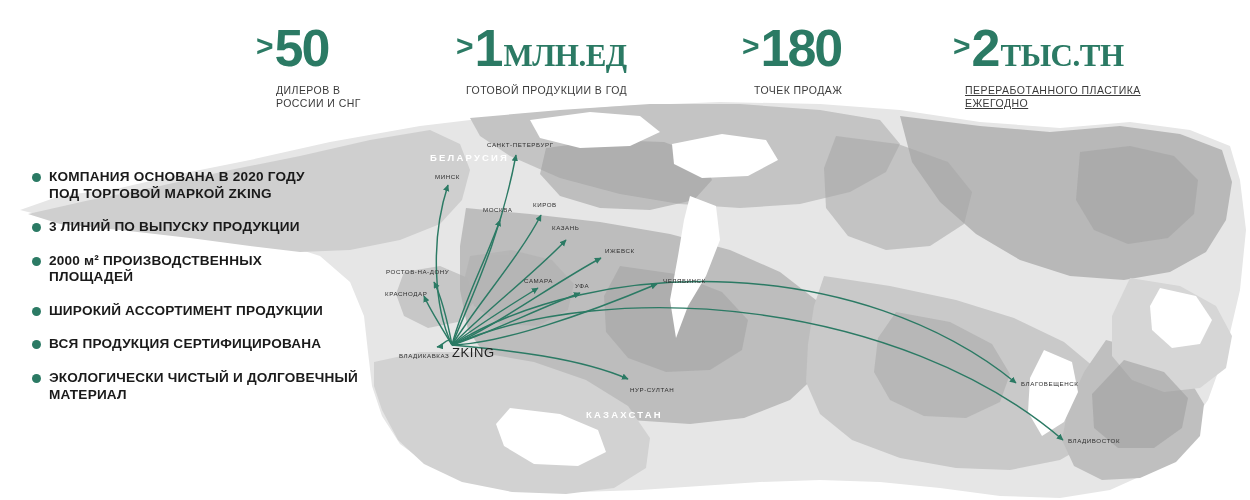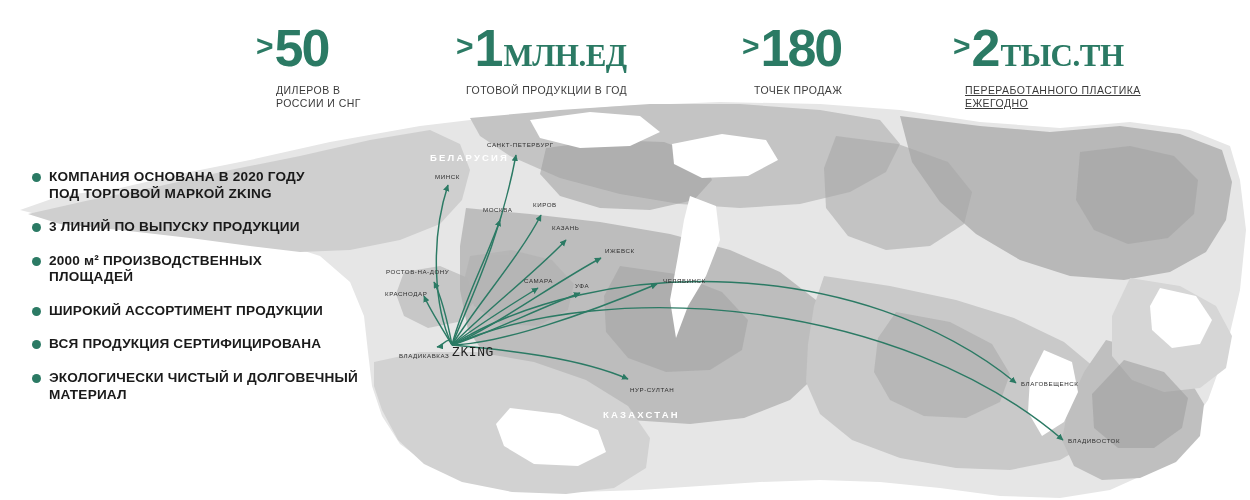--- a/index.html
+++ b/index.html
@@ -147,21 +147,21 @@
     white-space: nowrap;
     font-family: "Liberation Sans", sans-serif;
   }
   #hub-label {
     position: absolute;
     color: #1f1f1f;
     font-size: 13px;
     letter-spacing: 0.6px;
     font-weight: 400;
     white-space: nowrap;
-    font-family: Liberation Mono, monospace;
+    font-family: Liberation Sans, sans-serif;
   }
 </style>
 </head>
 <body>
 
 <div id="stage">
 
   <div id="map-layer">
     <svg id="map-svg" width="1250" height="400" viewBox="0 0 1250 400" xmlns="http://www.w3.org/2000/svg">
       <defs>
@@ -265,21 +265,21 @@
       <div class="city-label" style="left: 663px; top: 277px;">ЧЕЛЯБИНСК</div>
       <div class="city-label" style="left: 524px; top: 277px;">САМАРА</div>
       <div class="city-label" style="left: 575px; top: 282px;">УФА</div>
       <div class="city-label" style="left: 386px; top: 268px;">РОСТОВ-НА-ДОНУ</div>
       <div class="city-label" style="left: 385px; top: 290px;">КРАСНОДАР</div>
       <div class="city-label" style="left: 399px; top: 352px;">ВЛАДИКАВКАЗ</div>
       <div class="city-label" style="left: 630px; top: 386px;">НУР-СУЛТАН</div>
       <div class="city-label" style="left: 1021px; top: 380px;">БЛАГОВЕЩЕНСК</div>
       <div class="city-label" style="left: 1068px; top: 437px;">ВЛАДИВОСТОК</div>
       <div class="country-label" style="left: 430px; top: 152px;">БЕЛАРУСИЯ</div>
-      <div class="country-label" style="left: 603px; top: 409px;">КАЗАХСТАН</div>
+      <div class="country-label" style="left: 586px; top: 409px;">КАЗАХСТАН</div>
     </div>
   <div id="hub-label" style="left: 452px; top: 345px;">ZKING</div>
 
   <div id="stats-row">
     <div class="stat" id="stat-0">
       <div class="stat-figure">
         <span class="stat-gt">&gt;</span>
         <span class="stat-num">50</span>
         <span class="stat-unit"></span>
       </div>

